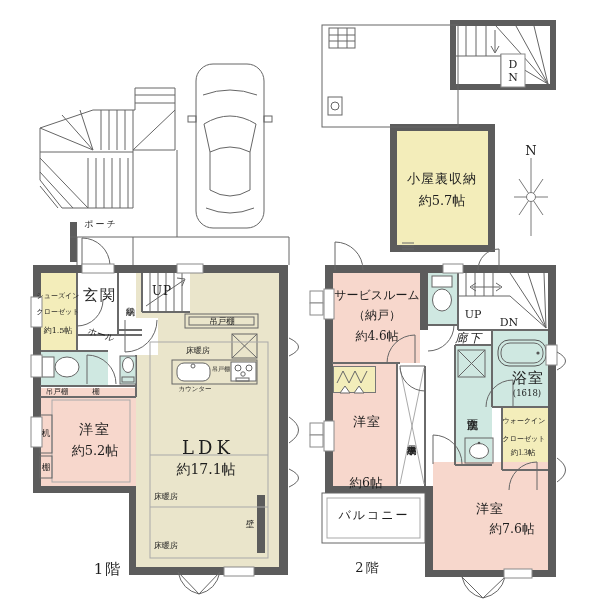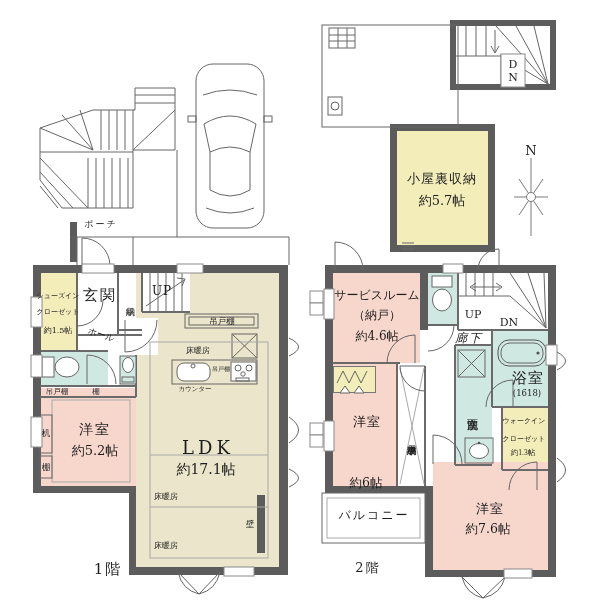--- a/index.html
+++ b/index.html
@@ -273,17 +273,17 @@
   <div class="lbl" style="left:528px;top:378px;font-size:15px;letter-spacing:1px;">浴室</div>
   <div class="lbl" style="left:527px;top:393px;font-size:8.5px;text-align:center;">(1618)</div>
   <div class="vlbl" style="left:472px;top:410px;font-size:11px;">洗面室</div>
   <div class="lbl" style="left:524px;top:421px;font-size:7px;">ウォークイン</div>
   <div class="lbl" style="left:524px;top:439px;font-size:7px;">クローゼット</div>
   <div class="lbl" style="left:523px;top:453px;font-size:7.5px;font-family:Liberation Serif, serif;">約1.3帖</div>
   <div class="lbl" style="left:367px;top:421px;font-size:13px;letter-spacing:1px;">洋室</div>
   <div class="lbl" style="left:366px;top:443px;font-size:12.5px;margin-top:40px;">約6帖</div>
   <div class="vlbl" style="left:412px;top:438px;font-size:9.5px;">小屋裏収納</div>
   <div class="lbl" style="left:490px;top:508px;font-size:13px;letter-spacing:1px;">洋室</div>
-  <div class="lbl" style="left:488px;top:529px;font-size:12.5px;">約7.6帖</div>
+  <div class="lbl" style="left:512px;top:529px;font-size:12.5px;">約7.6帖</div>
   <div class="lbl" style="left:374px;top:515px;font-size:12px;letter-spacing:2px;">バルコニー</div>
   <div class="lbl" style="left:368px;top:567px;font-size:13px;letter-spacing:2px;">2階</div>
 
 </div>
 
 </body></html>

